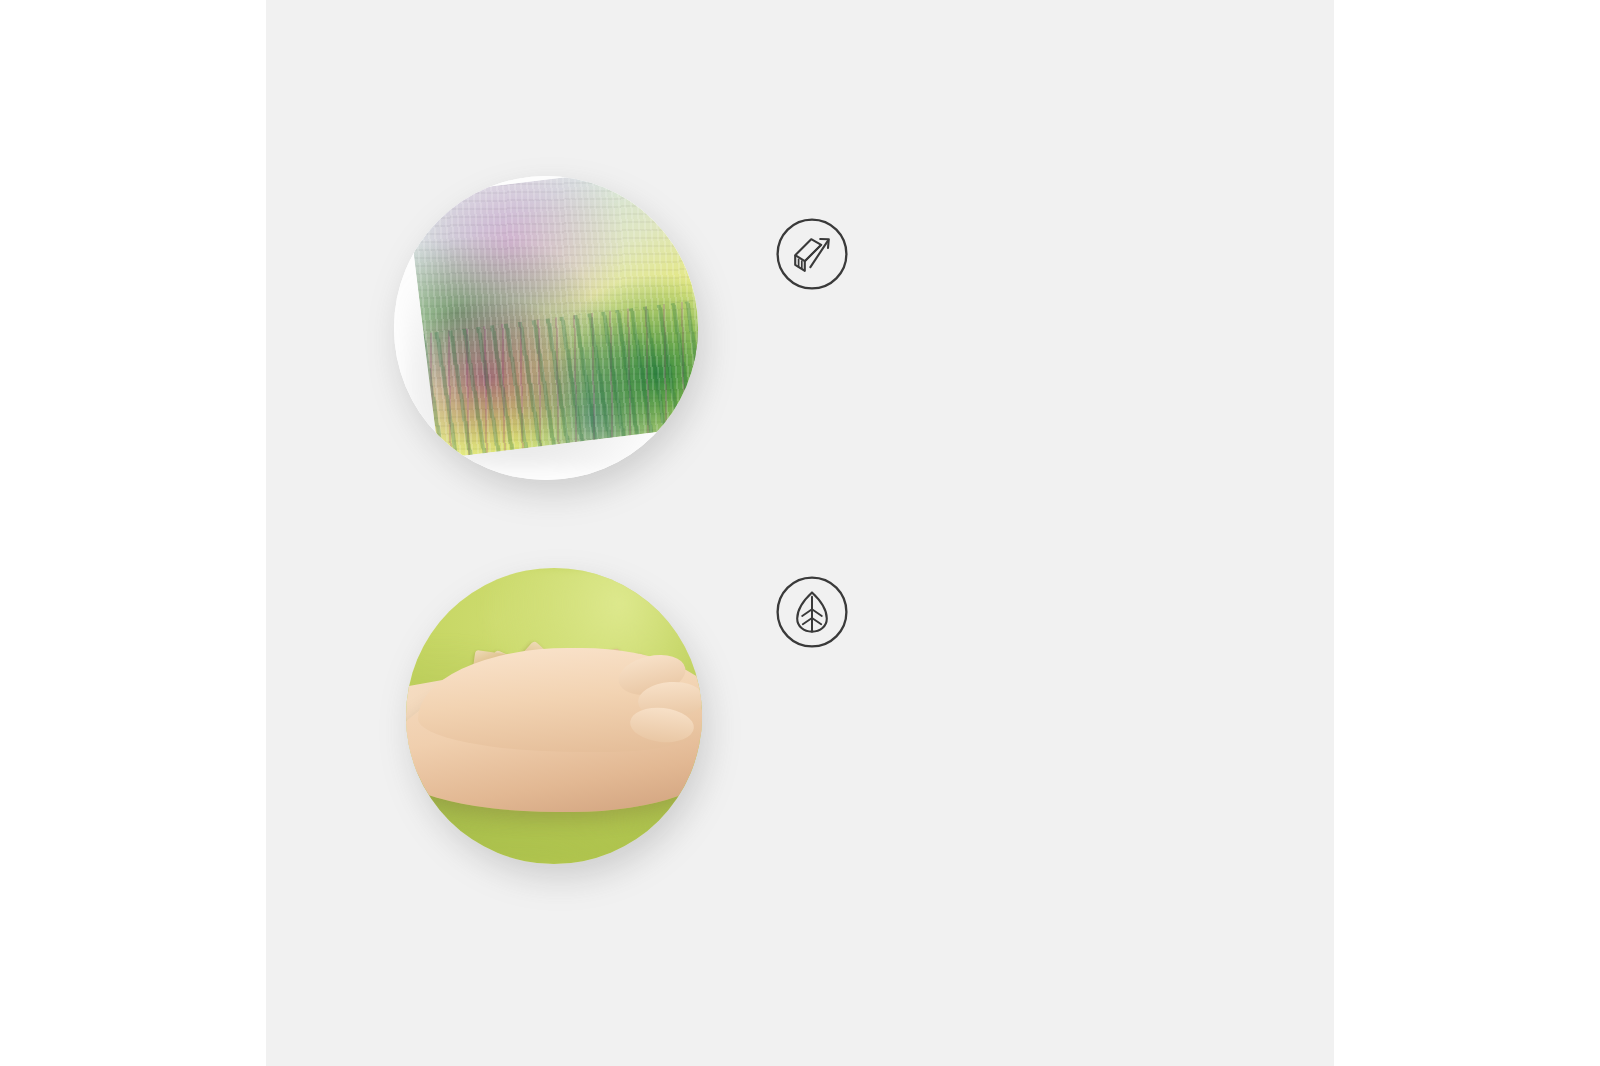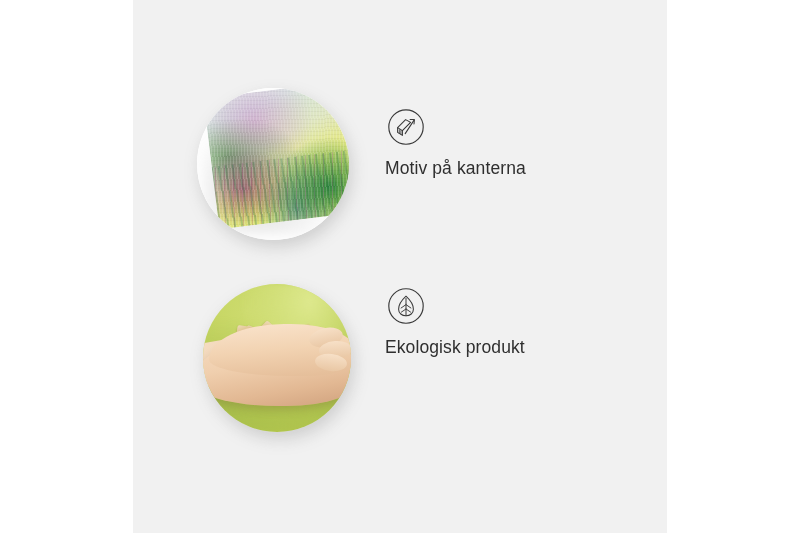--- a/index.html
+++ b/index.html
@@ -252,21 +252,20 @@
             <circle cx="19" cy="19" r="17.2" stroke="#3a3a3a" stroke-width="1.15"></circle>
             <path d="M10.6 19.6 L18.6 11.6 L23.6 14.4 L15.4 22.6 Z" stroke="#3a3a3a" stroke-width="1.05" stroke-linejoin="round" fill="none"></path>
             <path d="M10.6 19.6 L10.6 24.4 L15.4 27.4 L15.4 22.6" stroke="#3a3a3a" stroke-width="1.05" stroke-linejoin="round" fill="none"></path>
             <path d="M12.3 21.3 L12.3 25.7" stroke="#3a3a3a" stroke-width=".85"></path>
             <path d="M13.9 22.2 L13.9 26.5" stroke="#3a3a3a" stroke-width=".85"></path>
             <path d="M15.4 22.6 L23.6 14.4" stroke="#3a3a3a" stroke-width=".85"></path>
             <path d="M18.2 25.6 L26.9 12.4" stroke="#3a3a3a" stroke-width="1.05" stroke-linecap="round"></path>
             <path d="M23.1 11.5 L27.4 11.6 L27.0 16.0" stroke="#3a3a3a" stroke-width="1.05" stroke-linecap="round" stroke-linejoin="round" fill="none"></path>
           </svg>
         </div>
-        <div class="feature-title">Motiv på kanterna</div>
       </div>
 
     </div>
 
     <div class="feature feature-2">
 
       <div class="photo-circle p2">
         <div class="eco-stage">
           <div class="wrist"></div>
           <div class="hand hand-lower"></div>
@@ -298,19 +297,18 @@
           <svg width="38" height="38" viewBox="0 0 38 38" fill="none">
             <circle cx="19" cy="19" r="17.2" stroke="#3a3a3a" stroke-width="1.15"></circle>
             <path d="M19 9.2 C24.6 14.4 26.4 19.2 26.4 22.2 C26.4 26.2 23.1 28.8 19 28.8 C14.9 28.8 11.6 26.2 11.6 22.2 C11.6 19.2 13.4 14.4 19 9.2 Z" stroke="#3a3a3a" stroke-width="1.05" stroke-linejoin="round" fill="none"></path>
             <path d="M19 11.4 L19 28.8" stroke="#3a3a3a" stroke-width="1.0" stroke-linecap="round"></path>
             <path d="M19 17.6 L14.1 21.0" stroke="#3a3a3a" stroke-width=".95" stroke-linecap="round"></path>
             <path d="M19 17.6 L23.9 21.0" stroke="#3a3a3a" stroke-width=".95" stroke-linecap="round"></path>
             <path d="M19 22.0 L14.4 25.1" stroke="#3a3a3a" stroke-width=".95" stroke-linecap="round"></path>
             <path d="M19 22.0 L23.6 25.1" stroke="#3a3a3a" stroke-width=".95" stroke-linecap="round"></path>
           </svg>
         </div>
-        <div class="feature-title">Ekologisk produkt</div>
       </div>
 
     </div>
 
   </div>
 </div>
 
 </body></html>

